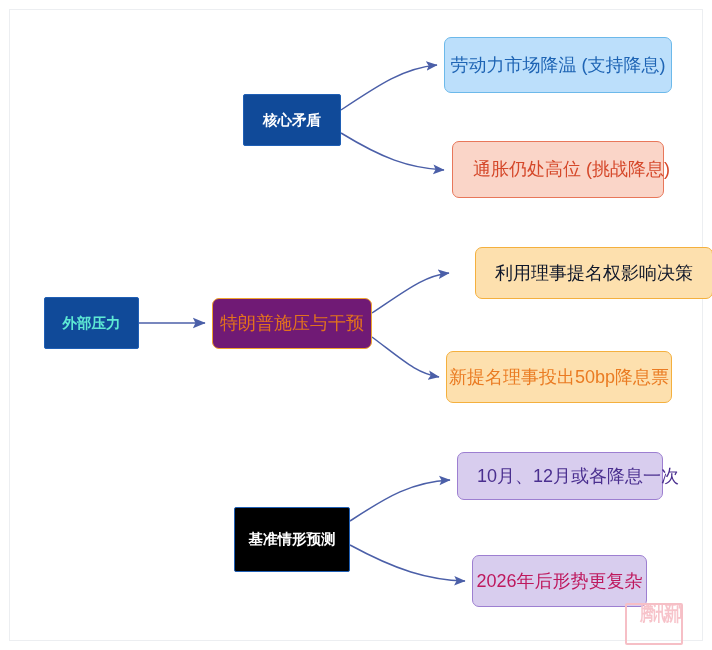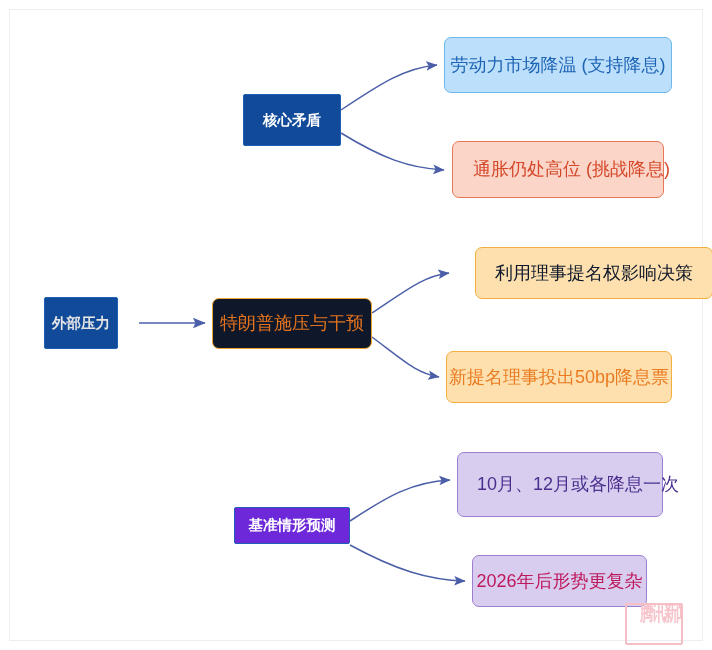--- a/index.html
+++ b/index.html
@@ -121,31 +121,31 @@
 
     <path d="M350,545 C396,570 428,580 465,581" fill="none" stroke="#4b5fa8" stroke-width="1.5" marker-end="url(#arrowhead)"></path>
   </svg>
 
   <div class="node root" style="left:243px;top:94px;width:98px;height:52px;background:#104a99;border-color:#1f5fb5;color:#ffffff;">核心矛盾</div>
 
   <div class="node" style="left:444px;top:37px;width:228px;height:56px;background:#bcdffb;border-color:#6cb9ea;color:#1e64b4;">劳动力市场降温 (支持降息)</div>
 
   <div class="node" style="left:452px;top:141px;width:212px;height:57px;background:#fad5c8;border-color:#e8775a;color:#d5482a;padding-left:35px;">通胀仍处高位 (挑战降息)</div>
 
-  <div class="node root" style="left:44px;top:297px;width:74px;height:52px;background:#104a99;border-color:#1f5fb5;color:#e5e5e5;">外部压力</div>
+  <div class="node root" style="left:44px;top:297px;width:95px;height:52px;background:#104a99;border-color:#1f5fb5;color:#5eead4;">外部压力</div>
 
-  <div class="node" style="left:212px;top:298px;width:160px;height:51px;background:#0f172a;border-color:#f0a32e;color:#e2721d;">特朗普施压与干预</div>
+  <div class="node" style="left:212px;top:298px;width:160px;height:51px;background:#701a75;border-color:#f0a32e;color:#e2721d;">特朗普施压与干预</div>
 
   <div class="node" style="left:456px;top:247px;width:238px;height:52px;background:#fde0ae;border-color:#f4b03e;color:#0f172a;margin-left:19px;">利用理事提名权影响决策</div>
 
   <div class="node" style="left:446px;top:351px;width:226px;height:52px;background:#fde0ae;border-color:#f4b03e;color:#ea7b22;text-align:right;">新提名理事投出50bp降息票</div>
 
-  <div class="node root" style="left:234px;top:507px;width:116px;height:37px;background:#6d28d9;border-color:#1f5fb5;color:#ffffff;">基准情形预测</div>
+  <div class="node root" style="left:234px;top:507px;width:116px;height:65px;background:#000000;border-color:#1f5fb5;color:#ffffff;">基准情形预测</div>
 
-  <div class="node" style="left:457px;top:452px;width:206px;height:65px;background:#d8cdee;border-color:#9d7fd1;color:#4a2f8f;padding-left:44px;">10月、12月或各降息一次</div>
+  <div class="node" style="left:457px;top:452px;width:206px;height:48px;background:#d8cdee;border-color:#9d7fd1;color:#4a2f8f;padding-left:44px;">10月、12月或各降息一次</div>
 
   <div class="node" style="left:472px;top:555px;width:175px;height:52px;background:#d8cdee;border-color:#9d7fd1;color:#be185d;">2026年后形势更复杂</div>
 
   <div id="watermark">
     <span class="wm-text">腾讯新闻</span>
   </div>
 
 </div>
 
 </body></html>

